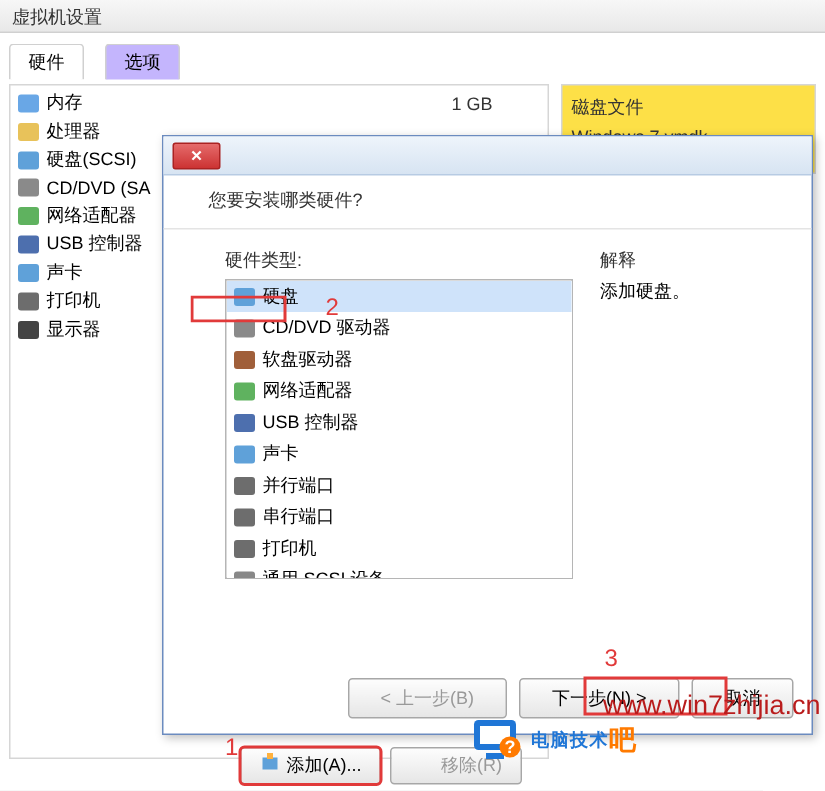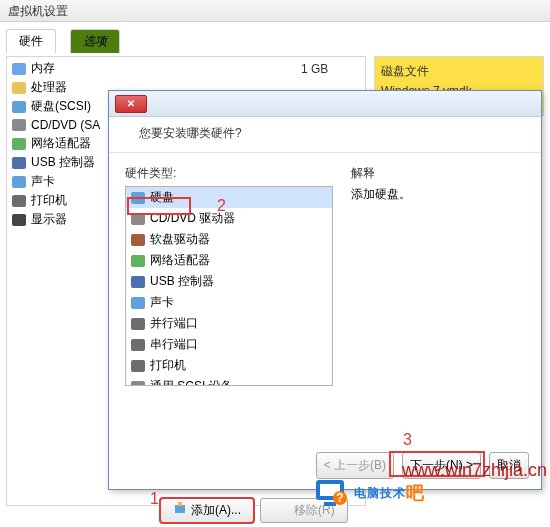--- a/index.html
+++ b/index.html
@@ -1,21 +1,21 @@
 <!DOCTYPE html>
 <html><head>
 <meta charset="utf-8">
 <style>
   * { box-sizing: border-box; font-family: "Microsoft YaHei", "SimSun", Arial, sans-serif; font-size: 12px; }
   body { margin: 0; background: #ececec; width: 550px; height: 527px; overflow: hidden; position: relative; }
   .titlebar { height: 22px; background: linear-gradient(#f7f7f7,#e8e8e8); border-bottom: 1px solid #d0d0d0; padding: 3px 8px; color: #333; }
   .page { background: #fff; margin: 0; height: 505px; padding: 6px; position: relative; }
   .tabs { display: flex; gap: 12px; margin-bottom: 4px; }
   .tab { border: 1px solid #d0d0d0; border-bottom: none; padding: 3px 12px; background: #fff; border-radius: 3px 3px 0 0; margin-right: 2px; position: relative; top: 1px; }
-  .tab.inactive { background: #4d7c0f; font-style: italic; }
+  .tab.inactive { background: #c4b5fd; }
   .panel-row { display: flex; gap: 8px; }
   .left-panel { flex: 1; border: 1px solid #d6d6d6; background: #fff; }
   .right-panel { width: 170px; border: 1px solid #d6d6d6; background: #fde047; padding: 6px; }
   .list-header { display: flex; background: linear-gradient(#fdfdfd,#efefef); border-bottom: 1px solid #dcdcdc; }
   .lh-col1 { width: 110px; padding: 3px 6px; border-right: 1px solid #e0e0e0; }
   .lh-col2 { flex: 1; padding: 3px 6px; }
   .dev-list { padding: 2px 0; }
   .dev-row { display: flex; align-items: center; padding: 1px 4px; cursor: default; }
   .dev-row .icon { width: 16px; height: 16px; margin-right: 4px; display: inline-flex; align-items: center; justify-content: center; }
   .dev-row .txt { flex: 1; white-space: nowrap; overflow: hidden; }
@@ -28,29 +28,29 @@
   .btn-highlight { outline: 2px solid #e13a3a; outline-offset: -1px; }
   
   .wizard { position: absolute; left: 108px; top: 90px; width: 434px; height: 400px; background: #fff; border: 1px solid #6b8bbf; box-shadow: 2px 2px 6px rgba(0,0,0,.25); }
   .wiz-title { height: 26px; background: linear-gradient(#eef4fb,#d7e4f2); border-bottom: 1px solid #b7cbe3; display: flex; align-items: center; padding: 0 6px; justify-content: space-between; }
   .wiz-title-text { color: #111; }
   .wiz-close { width: 32px; height: 18px; background: linear-gradient(#e56b6b,#c33); color: #fff; border: 1px solid #a22; border-radius: 2px; display: flex; align-items: center; justify-content: center; font-weight: bold; font-size: 10px; }
   .wiz-head { padding: 8px 18px 10px 18px; border-bottom: 1px solid #e4e4e4; }
   .wiz-head-title { font-weight: bold; color: #000; margin-bottom: 4px; }
   .wiz-head-sub { color: #333; padding-left: 12px; }
   .wiz-body { display: flex; gap: 18px; padding: 12px 16px; }
-  .wiz-left { width: 208px; }
+  .wiz-left { width: 232px; margin-left: 25px; }
   .wiz-label { color: #333; margin-bottom: 4px; }
   .wiz-list { border: 1px solid #b5b5b5; background: #fff; height: 200px; overflow: auto; }
   .wiz-item { display: flex; align-items: center; padding: 2px 4px; gap: 4px; }
   .wiz-item.selected { background: #cfe3fa; }
   .wiz-item .icon { width: 16px; height: 16px; display: inline-flex; align-items: center; justify-content: center; }
   .wiz-right { flex: 1; }
   .wiz-footer { position: absolute; bottom: 10px; right: 12px; display: flex; gap: 8px; }
-  .wbtn { border: 1px solid #a7a7a7; background: linear-gradient(#fdfdfd,#e6e6e6); padding: 4px 7px; border-radius: 3px; text-align: center; }
+  .wbtn { border: 1px solid #a7a7a7; background: linear-gradient(#fdfdfd,#e6e6e6); padding: 4px 21px; border-radius: 3px; text-align: center; }
   .wbtn.disabled { color: #999; }
   .red-box { position: absolute; border: 2px solid #e13a3a; pointer-events: none; }
   .number-label { position: absolute; color: #e13a3a; font-size: 16px; font-weight: normal; }
   
   .watermark { position: absolute; left: 310px; top: 476px; display: flex; align-items: center; gap: 4px; pointer-events: none; }
   .wm-main { font-size: 28px; font-weight: bold; color: #1f76d6; letter-spacing: 1px; display: flex; align-items: center; }
   .wm-main .o { color: #ff7a00; }
   .wm-sub { font-size: 18px; font-weight: bold; color: #ff7a00; }
   .wm-url { position: absolute; left: 402px; top: 460px; color: #b91c1c; font-size: 18px; pointer-events: none; text-align: right; }
   

